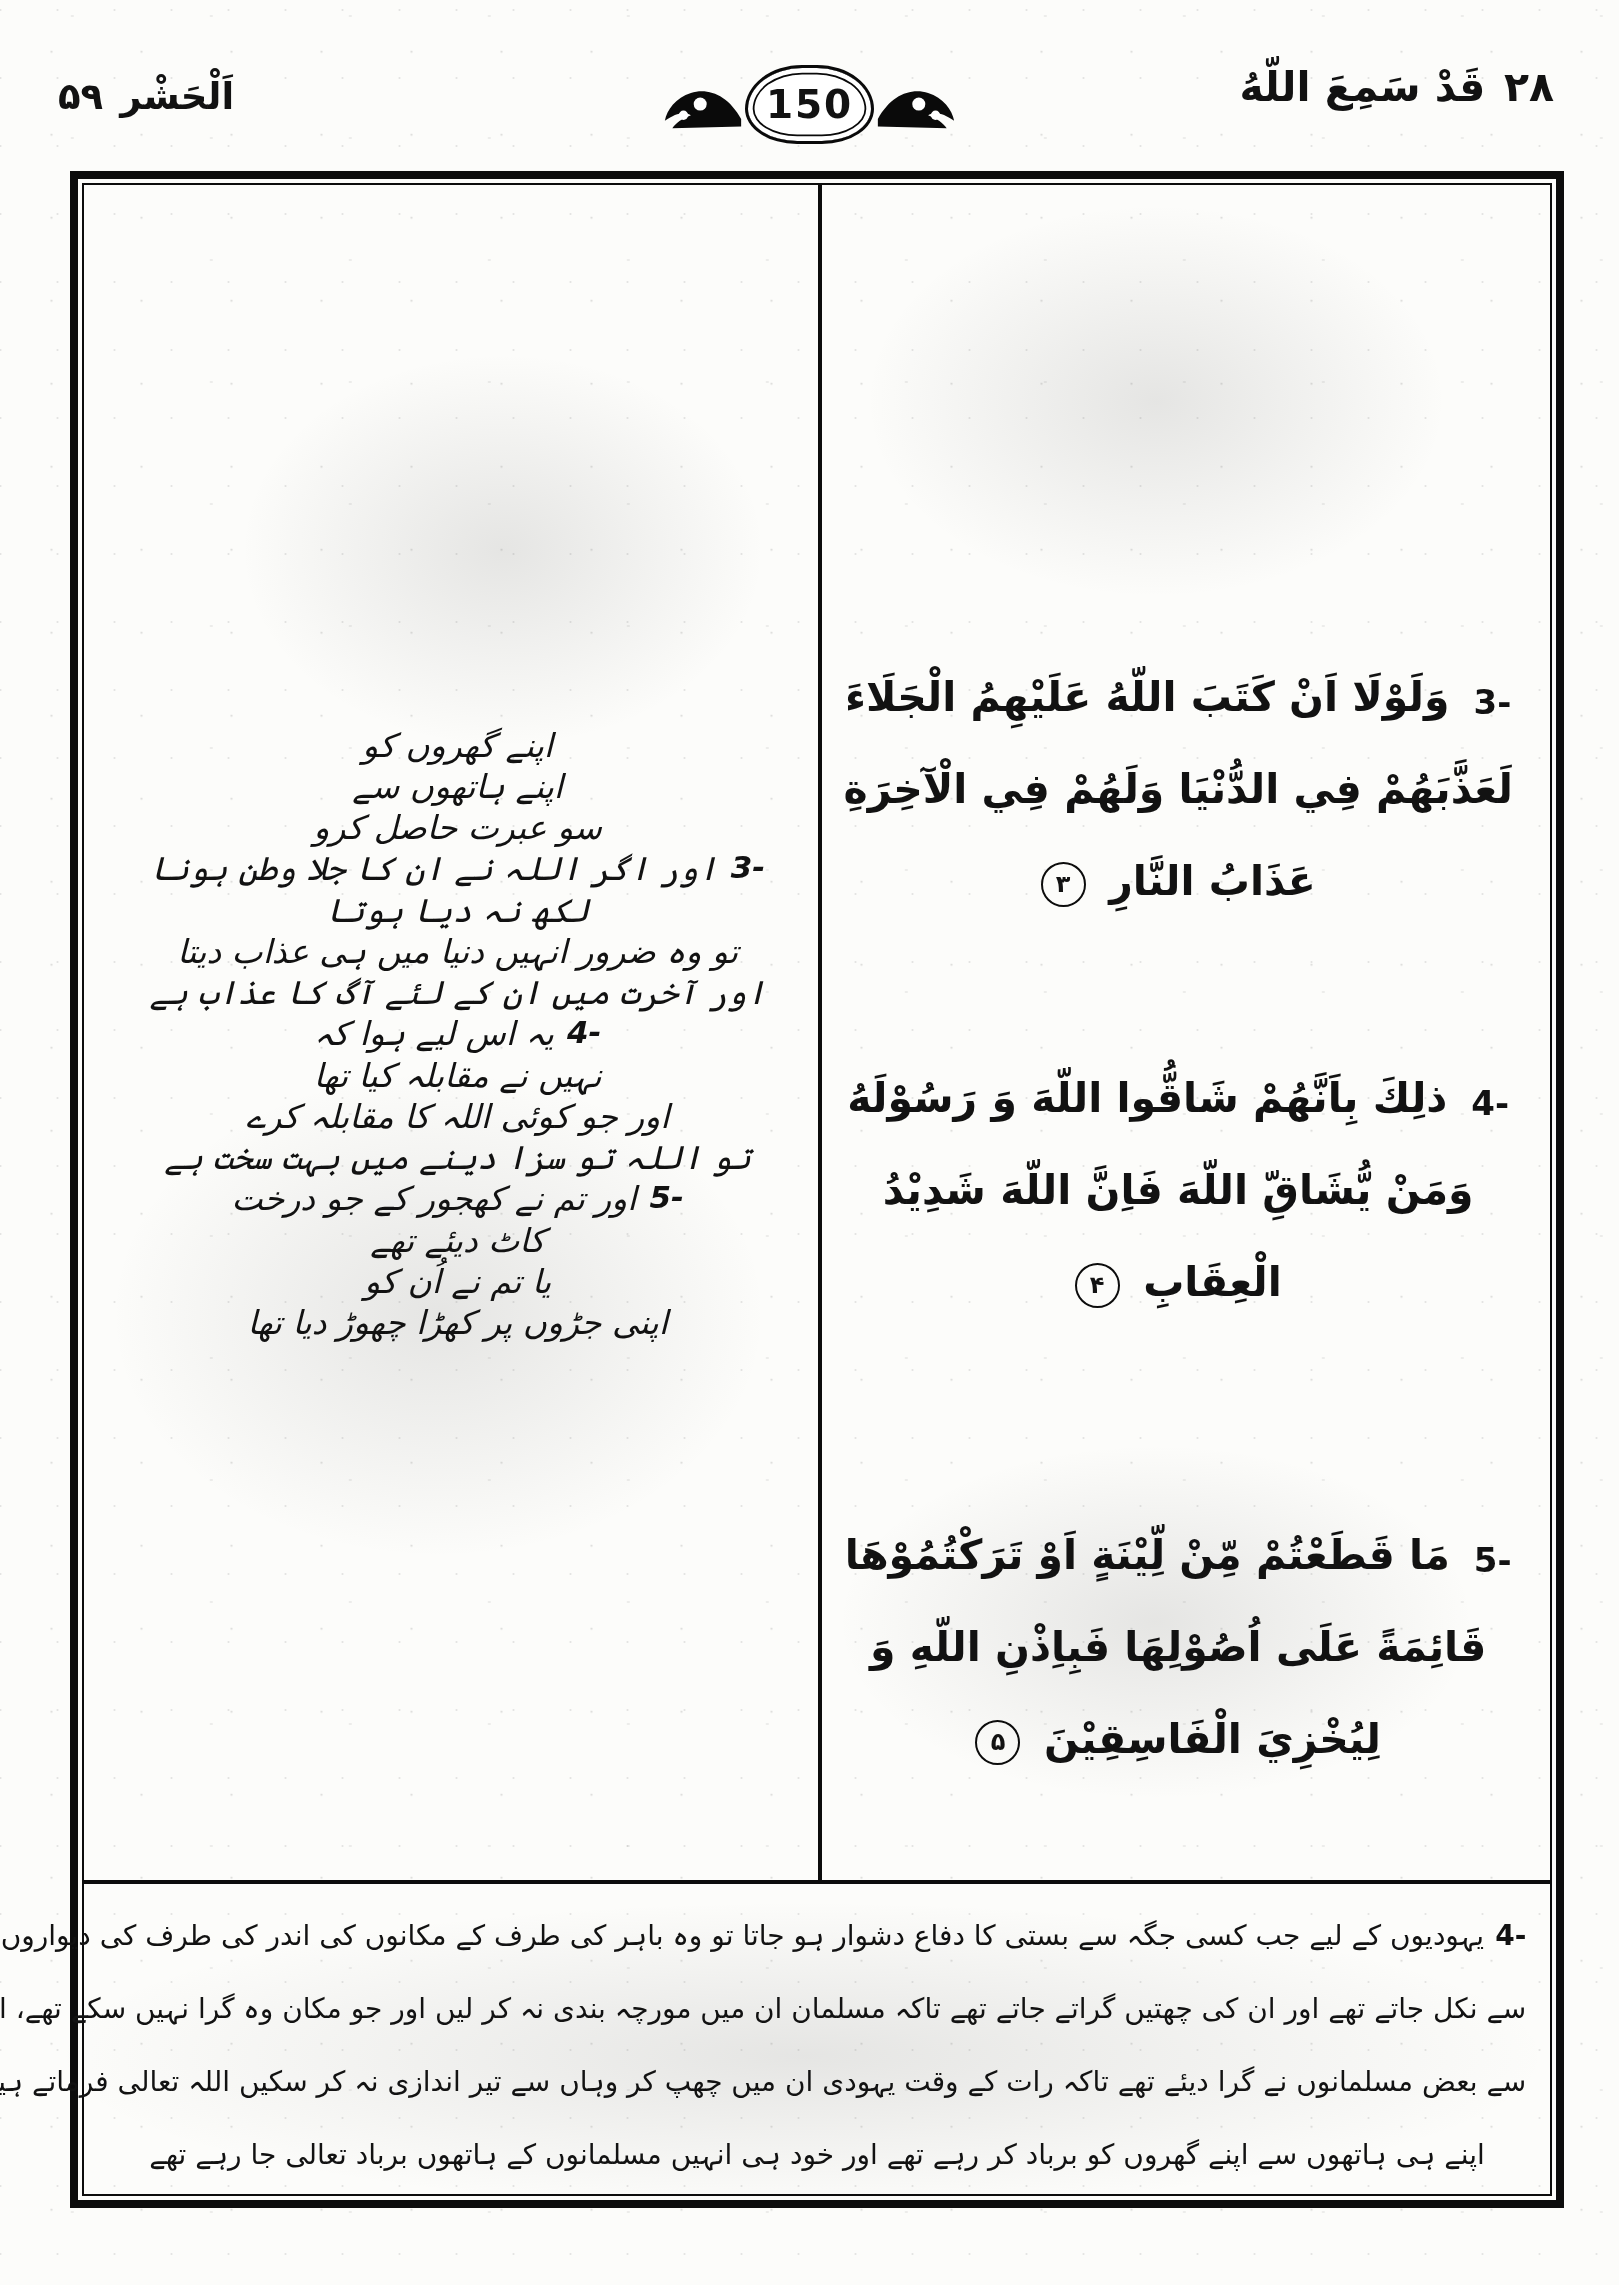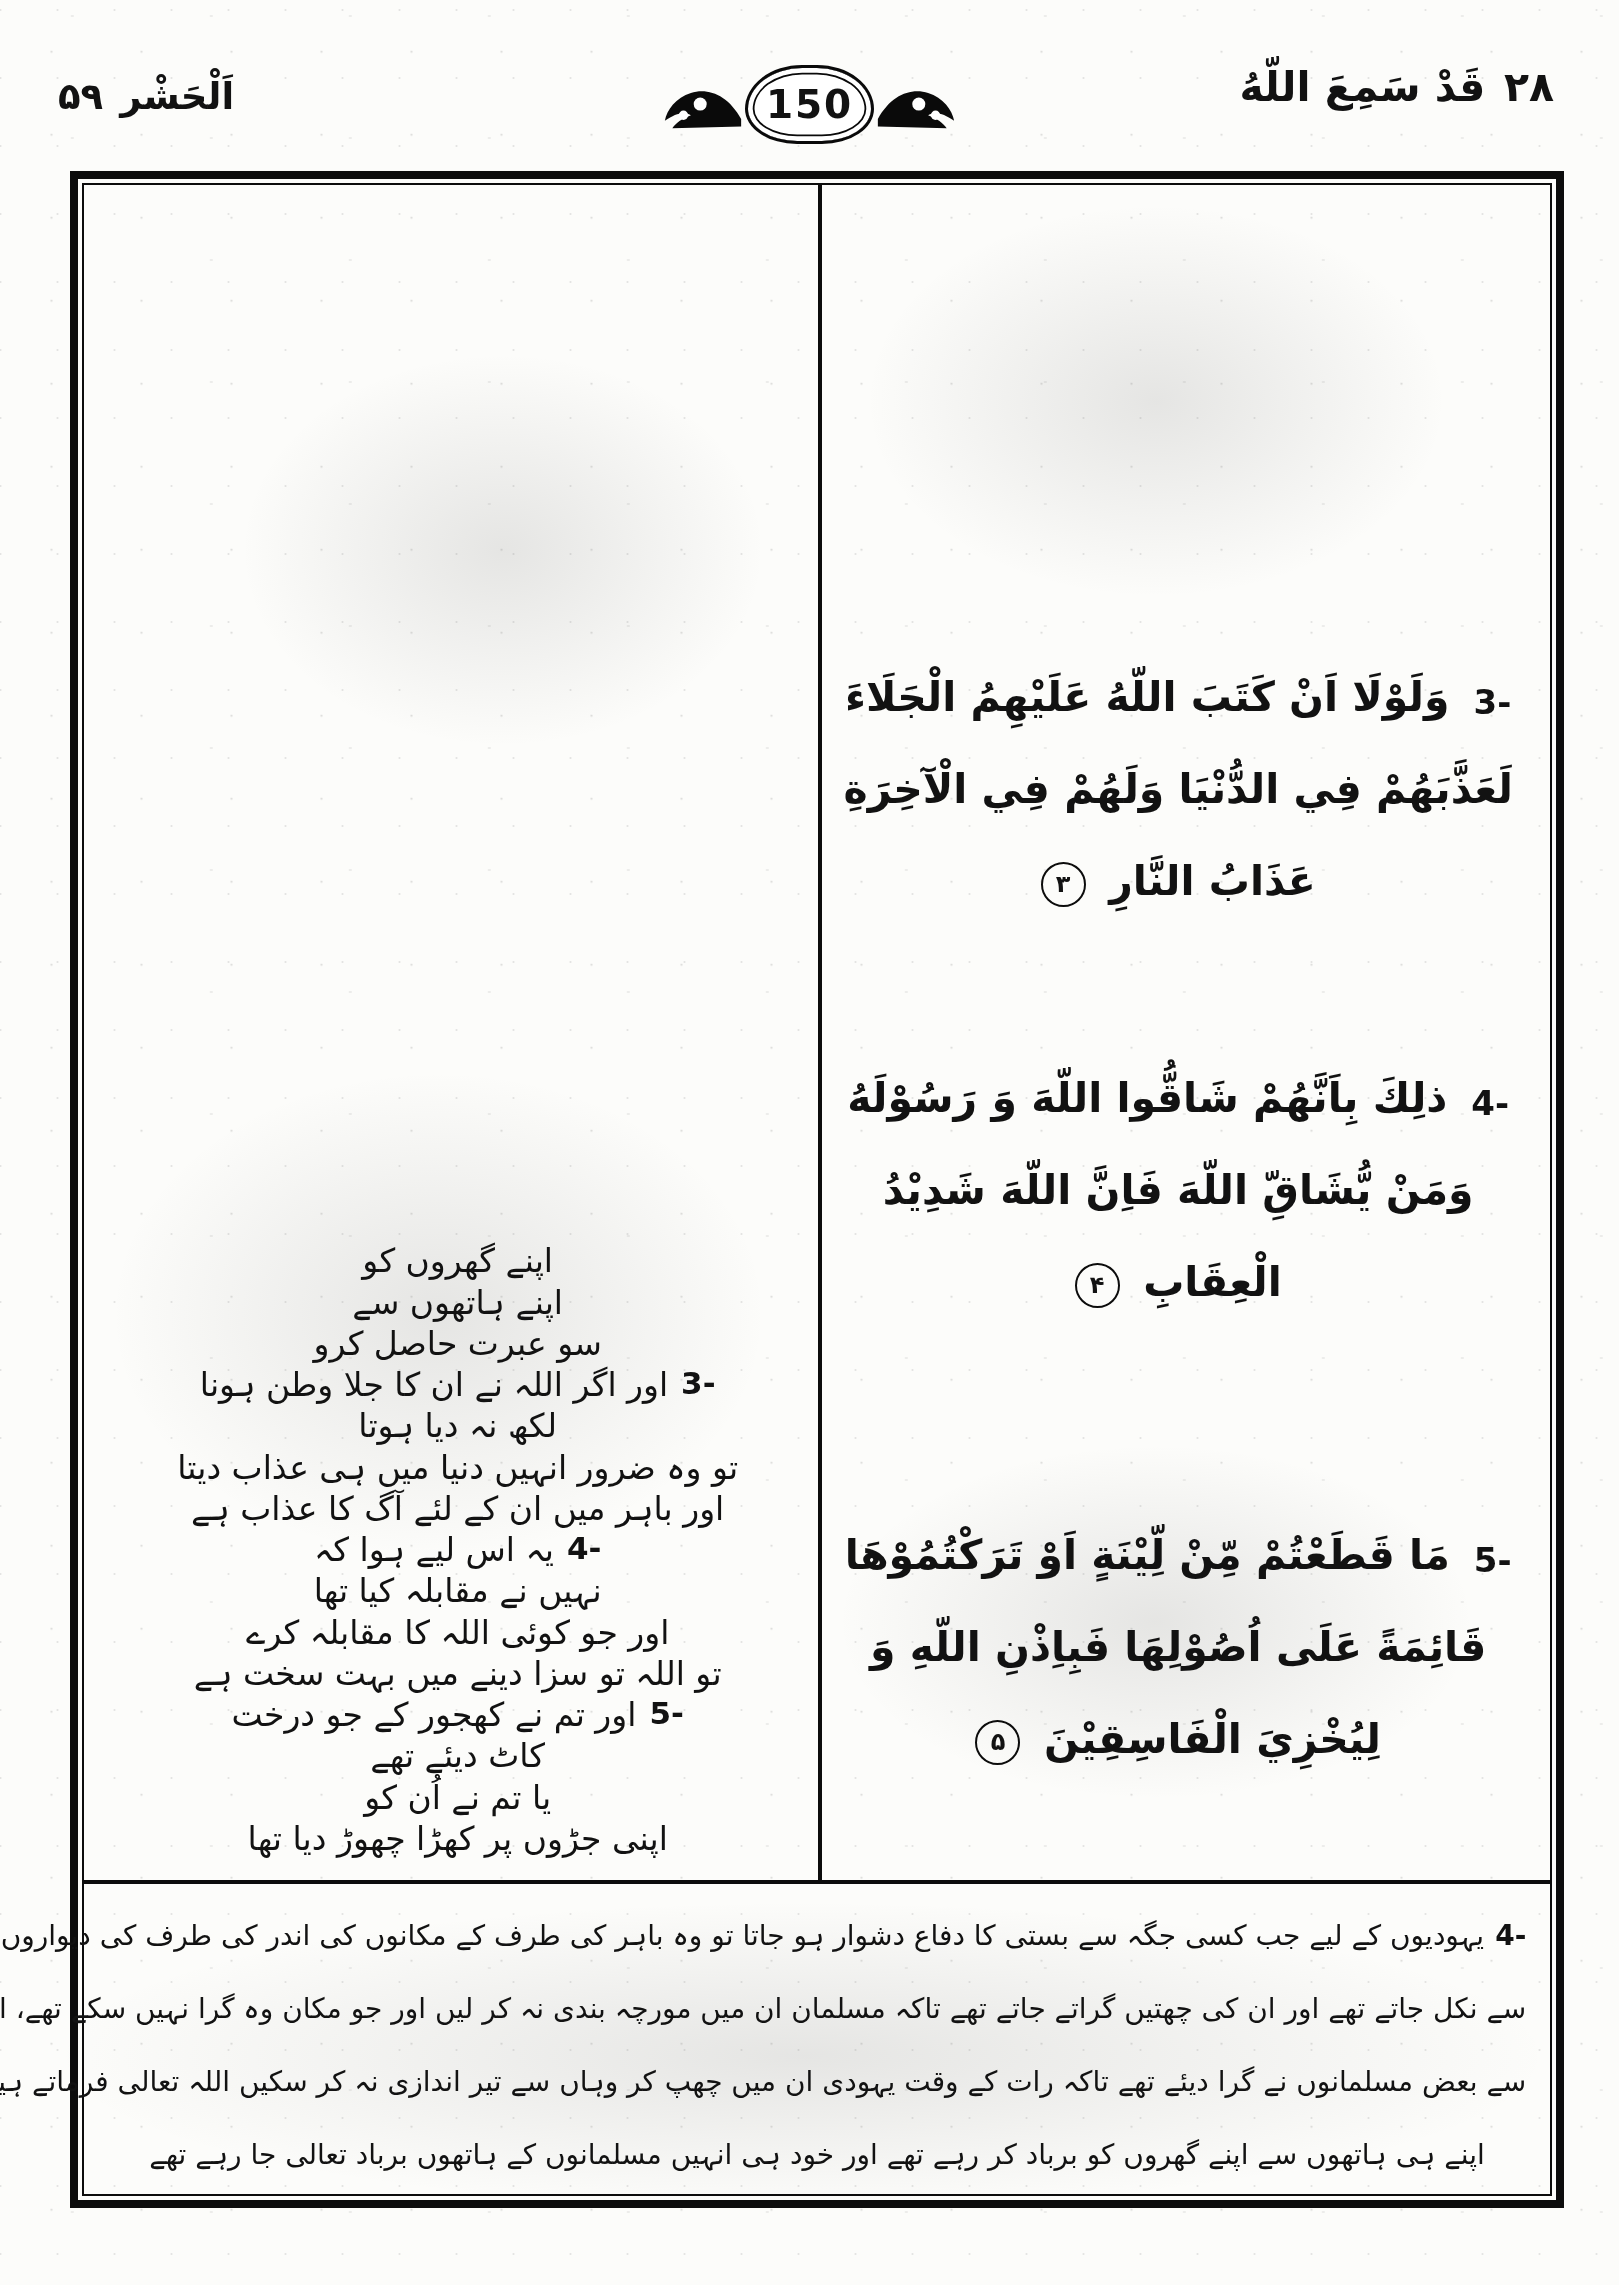--- a/index.html
+++ b/index.html
@@ -31,22 +31,22 @@
   .cartouche span{font-size:39px;font-weight:bold;letter-spacing:1.9px;direction:ltr;}
   .wing{width:80px;height:54px;}
   
   .page-box{position:absolute;left:70px;top:171px;width:1478px;height:2021px;
     border:8.4px solid #0c0c0c;background:transparent;}
   .page-box-inner{position:absolute;inset:3.7px;border:2.8px solid #0c0c0c;}
   .v-divider{position:absolute;top:0;left:734px;width:4.7px;height:1695px;background:#0c0c0c;}
   .h-divider{position:absolute;top:1695px;left:0;width:100%;height:4.7px;background:#0c0c0c;}
   
   .trans-col{position:absolute;left:0;top:0;width:748px;height:1695px;
-    display:flex;flex-direction:column;justify-content:flex-end;
-    padding:24px 0 20.5px 0;box-sizing:border-box;}
+    display:flex;flex-direction:column;justify-content:center;
+    padding:24px 0 20.5px 0;box-sizing:border-box;font-style:italic;}
   .t-line{direction:rtl;text-align:center;font-size:33px;line-height:1.25;
     display:flex;justify-content:center;align-items:flex-start;gap:13px;}
   .vnum{direction:ltr;unicode-bidi:isolate;font-family:"DejaVu Sans", sans-serif;
     font-weight:bold;font-size:31px;}
   .t-sup{font-size:20.5px;font-weight:bold;position:relative;top:-11.2px;direction:ltr;unicode-bidi:isolate;}
   
   .verse{position:absolute;left:746px;width:697px;direction:rtl;text-align:center;
     font-size:41px;font-weight:bold;line-height:2.25;}
   .verse .vnum{font-size:34px;margin-left:24px;position:relative;top:3.7px;}
   .ayah-badge{display:inline-flex;align-items:center;justify-content:center;
@@ -118,21 +118,21 @@
         <span class="vnum">3-</span>
         <span>اور اگر اللہ نے ان کا جلا وطن ہونا</span>
       </div>
       <div class="t-line">
         <span>لکھ نہ دیا ہوتا</span>
       </div>
       <div class="t-line">
         <span>تو وہ ضرور انہیں دنیا میں ہی عذاب دیتا</span>
       </div>
       <div class="t-line">
-        <span>اور باہر میں ان کے لئے آگ کا عذاب ہے</span>
+        <span>اور آخرت میں ان کے لئے آگ کا عذاب ہے</span>
       </div>
       <div class="t-line">
         <span class="vnum">4-</span>
         <span>یہ اس لیے ہوا کہ</span>
       </div>
       <div class="t-line">
         <span>نہیں نے مقابلہ کیا تھا</span>
       </div>
       <div class="t-line">
         <span>اور جو کوئی اللہ کا مقابلہ کرے</span>

